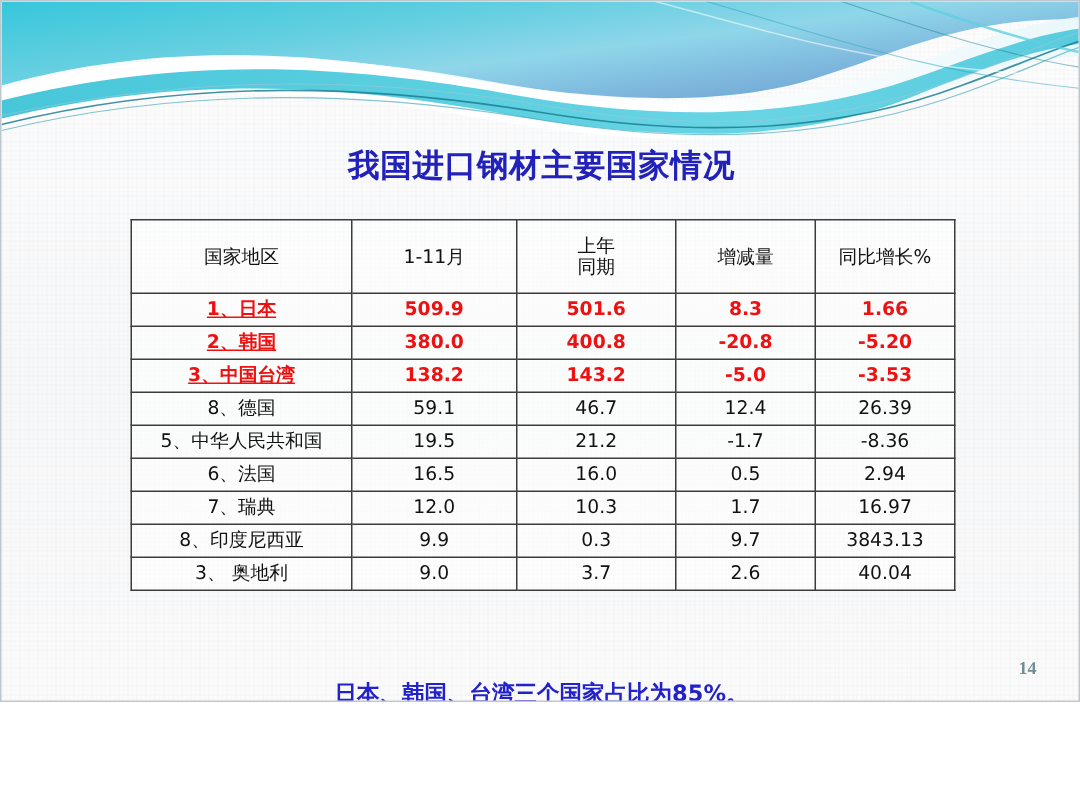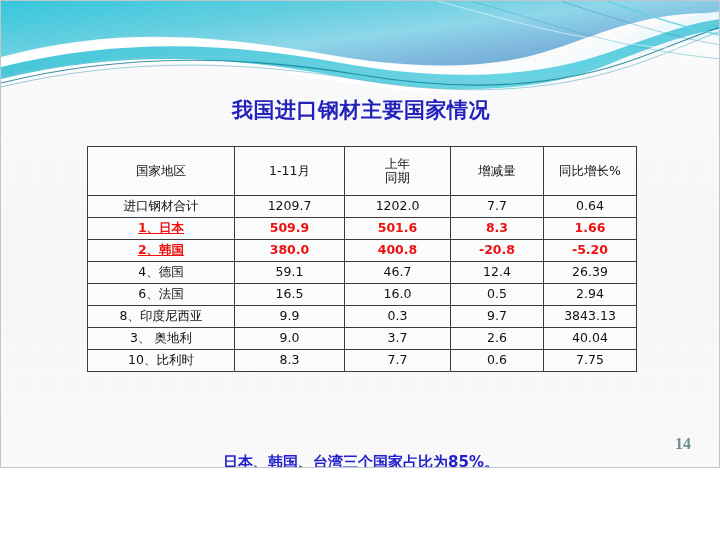--- a/index.html
+++ b/index.html
@@ -117,21 +117,21 @@
     color: #2222cc;
     white-space: nowrap;
   }
 
   
   .pagenum {
     position: absolute;
     right: 28px;
     bottom: 14px;
     font-family: "Liberation Serif", serif;
-    font-size: 16px;
+    font-size: 12px;
     font-weight: 700;
     color: #6f8f95;
   }
 </style>
 </head>
 <body>
 
 <div class="slide">
 
   <div class="banner">
@@ -192,76 +192,83 @@
           <th>1-11月</th>
           <th>
             <span class="two-line">上年</span>
             <span class="two-line">同期</span>
           </th>
           <th>增减量</th>
           <th>同比增长%</th>
         </tr>
       </thead>
       <tbody id="table-body">
-          <tr>
-            <td class="name center">进口钢材合计</td>
-            <td>1209.7</td>
-            <td>1202.0</td>
-            <td>7.7</td>
-            <td>0.64</td>
-          </tr>
           <tr class="red">
             <td class="name">1、日本</td>
             <td>509.9</td>
             <td>501.6</td>
             <td>8.3</td>
             <td>1.66</td>
           </tr>
           <tr class="red">
             <td class="name">2、韩国</td>
             <td>380.0</td>
             <td>400.8</td>
             <td>-20.8</td>
             <td>-5.20</td>
           </tr>
-          <tr>
-            <td class="name">4、德国</td>
+          <tr class="red">
+            <td class="name">3、中国台湾</td>
+            <td>138.2</td>
+            <td>143.2</td>
+            <td>-5.0</td>
+            <td>-3.53</td>
+          </tr>
+          <tr>
+            <td class="name">8、德国</td>
             <td>59.1</td>
             <td>46.7</td>
             <td>12.4</td>
             <td>26.39</td>
+          </tr>
+          <tr>
+            <td class="name">5、中华人民共和国</td>
+            <td>19.5</td>
+            <td>21.2</td>
+            <td>-1.7</td>
+            <td>-8.36</td>
           </tr>
           <tr>
             <td class="name">6、法国</td>
             <td>16.5</td>
             <td>16.0</td>
             <td>0.5</td>
             <td>2.94</td>
           </tr>
           <tr>
+            <td class="name">7、瑞典</td>
+            <td>12.0</td>
+            <td>10.3</td>
+            <td>1.7</td>
+            <td>16.97</td>
+          </tr>
+          <tr>
             <td class="name">8、印度尼西亚</td>
             <td>9.9</td>
             <td>0.3</td>
             <td>9.7</td>
             <td>3843.13</td>
           </tr>
           <tr>
             <td class="name">3、 奥地利</td>
             <td>9.0</td>
             <td>3.7</td>
             <td>2.6</td>
             <td>40.04</td>
           </tr>
-          <tr>
-            <td class="name">10、比利时</td>
-            <td>8.3</td>
-            <td>7.7</td>
-            <td>0.6</td>
-            <td>7.75</td>
-          </tr>
         </tbody>
     </table>
   </div>
 
   <div class="footnote">日本、韩国、台湾三个国家占比为85%。</div>
 
   <div class="pagenum">14</div>
 
 </div>
 

